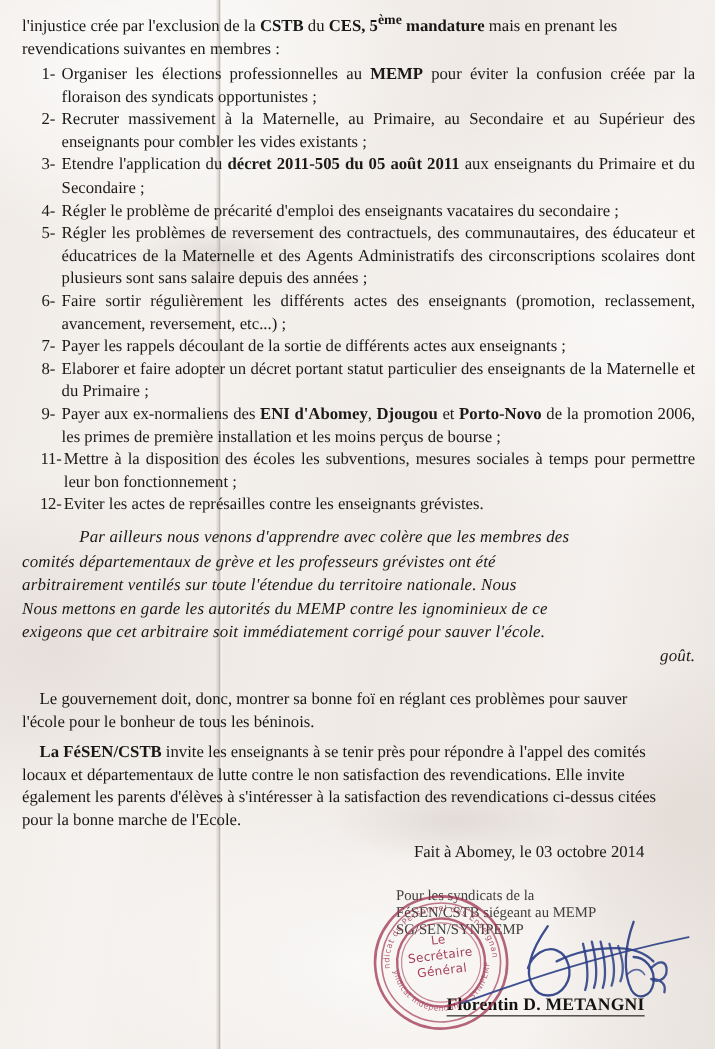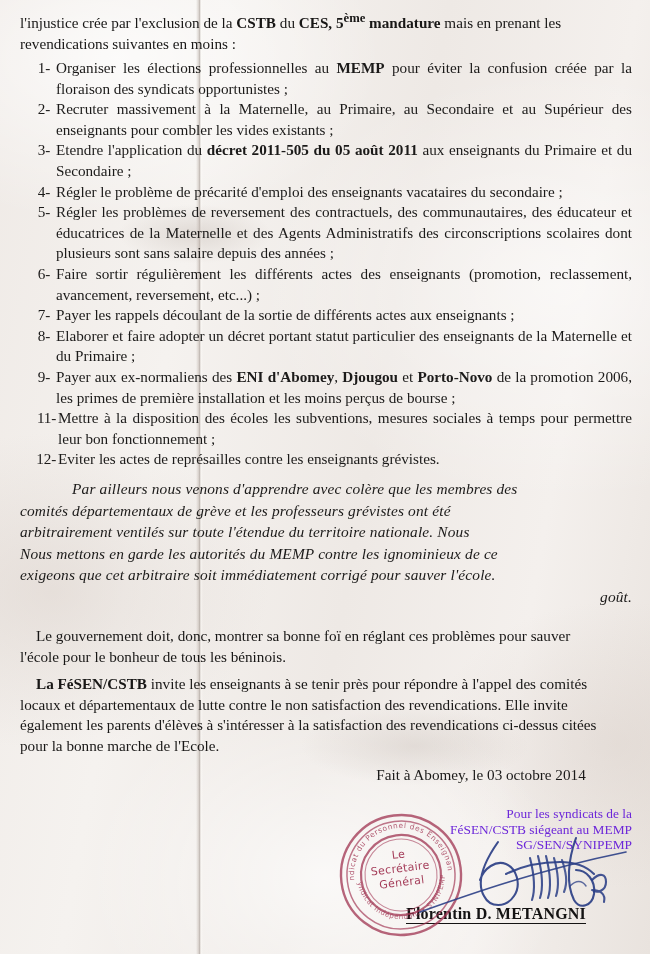--- a/index.html
+++ b/index.html
@@ -154,24 +154,24 @@
     font-size: 15.2px;
     line-height: 20px;
   }
 
   
   .signblock {
     position: absolute;
     left: 360px;
     top: 806px;
     width: 272px;
-    text-align: right;
+    text-align: left;
     font-size: 13.4px;
     line-height: 15.6px;
-    color: #6d28d9;
+    color: #404040;
   }
   .signer-name {
     position: absolute;
     left: 360px;
     top: 905px;
     width: 272px;
     text-align: center;
     font-size: 16px;
     font-weight: bold;
     letter-spacing: 0.2px;
@@ -225,21 +225,21 @@
 
 <div id="page">
   <div class="fold"></div>
   <div class="smudge-a"></div>
   <div class="smudge-b"></div>
 
   <div id="content">
 
     <div class="lead doc-text">
       <div class="l1"><span>l'injustice crée par l'exclusion de la </span><span class="b">CSTB</span><span> du </span><span class="b">CES, 5</span><sup class="b">ème</sup><span class="b"> mandature</span><span> mais en prenant les</span></div>
-      <div class="l2">revendications suivantes en moins :</div>
+      <div class="l2">revendications suivantes en membres :</div>
     </div>
 
     <div class="claims">
         <div class="claim">
           <div class="num">1-</div>
           <div class="body"><span>Organiser les élections professionnelles au </span><span class="b">MEMP</span><span> pour éviter la confusion créée par la floraison des syndicats opportunistes ;</span></div>
         </div>
         <div class="claim">
           <div class="num">2-</div>
           <div class="body"><span>Recruter massivement à la Maternelle, au Primaire, au Secondaire et au Supérieur des enseignants pour combler les vides existants ;</span></div>

